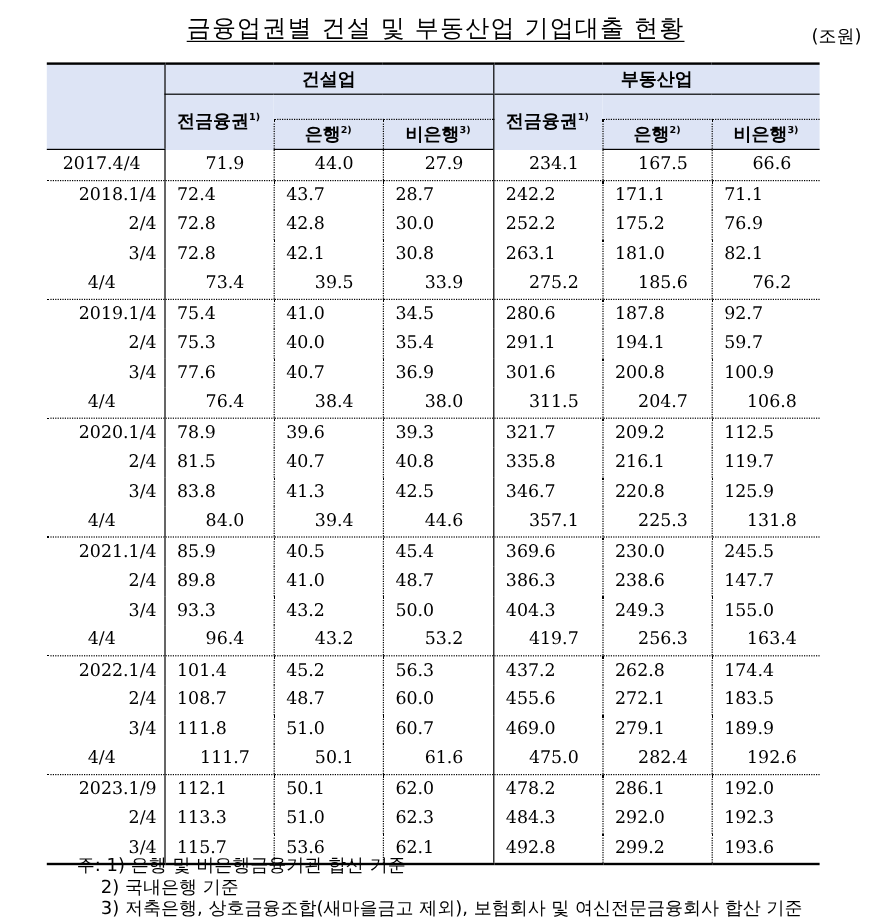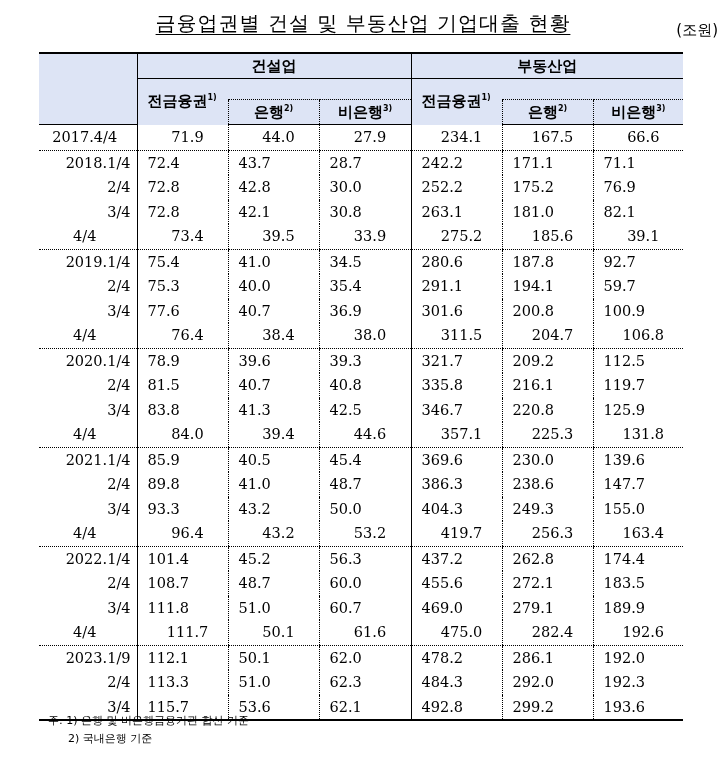--- a/index.html
+++ b/index.html
@@ -29,22 +29,22 @@
   .hdr-bot th { height: 24px; border-bottom: 1.5px solid #000; }
   .hdr-bot th.sub { border-left: 1px dotted #000; }
   th.corner { border-bottom: 1.5px solid #000 !important; }
   td { font-size: 14.5px; height: 24.5px; padding: 0; white-space: nowrap; }
   td.period { text-align: right; padding-right: 6px; }
   td.v { text-align: left; padding-left: 10px; }
   td.sep-solid { border-left: 1.5px solid #000; margin-left: 38px; }
   td.sep-dot { border-left: 1px dotted #000; }
   tr.group-end td { border-bottom: 1px dotted #000; text-align: center; }
   tr.last td { border-bottom: 2px solid #000; }
-  .notes { position: absolute; left: 48px; top: 712px;
-           font-family: "DejaVu Sans", "Liberation Sans", sans-serif; font-size: 11px; line-height: 18px; }
+  .notes { position: absolute; left: 64px; top: 712px;
+           font-family: "DejaVu Sans", "Liberation Sans", sans-serif; font-size: 15px; line-height: 18px; }
   .notes .line { white-space: nowrap; }
   .notes .indent { padding-left: 20px; }
 </style>
 </head>
 <body>
 
 <div class="title"><span>금융업권별 건설 및 부동산업 기업대출 현황</span></div>
 <div class="unit">(조원)</div>
 
 <table class="data">
@@ -113,21 +113,21 @@
         <td class="v sep-dot">181.0</td>
         <td class="v sep-dot">82.1</td>
       </tr>
       <tr class="group-end">
         <td class="period">4/4</td>
         <td class="v sep-solid">73.4</td>
         <td class="v sep-dot">39.5</td>
         <td class="v sep-dot">33.9</td>
         <td class="v sep-solid">275.2</td>
         <td class="v sep-dot">185.6</td>
-        <td class="v sep-dot">39.1</td>
+        <td class="v sep-dot">76.2</td>
       </tr>
       <tr>
         <td class="period">2019.1/4</td>
         <td class="v sep-solid">75.4</td>
         <td class="v sep-dot">41.0</td>
         <td class="v sep-dot">34.5</td>
         <td class="v sep-solid">280.6</td>
         <td class="v sep-dot">187.8</td>
         <td class="v sep-dot">92.7</td>
       </tr>
@@ -194,21 +194,21 @@
         <td class="v sep-dot">225.3</td>
         <td class="v sep-dot">131.8</td>
       </tr>
       <tr>
         <td class="period">2021.1/4</td>
         <td class="v sep-solid">85.9</td>
         <td class="v sep-dot">40.5</td>
         <td class="v sep-dot">45.4</td>
         <td class="v sep-solid">369.6</td>
         <td class="v sep-dot">230.0</td>
-        <td class="v sep-dot">139.6</td>
+        <td class="v sep-dot">245.5</td>
       </tr>
       <tr>
         <td class="period">2/4</td>
         <td class="v sep-solid">89.8</td>
         <td class="v sep-dot">41.0</td>
         <td class="v sep-dot">48.7</td>
         <td class="v sep-solid">386.3</td>
         <td class="v sep-dot">238.6</td>
         <td class="v sep-dot">147.7</td>
       </tr>
@@ -292,13 +292,14 @@
         <td class="v sep-solid">492.8</td>
         <td class="v sep-dot">299.2</td>
         <td class="v sep-dot">193.6</td>
       </tr>
     </tbody>
 </table>
 
 <div class="notes">
   <div class="line">주: 1) 은행 및 비은행금융기관 합산 기준</div>
   <div class="line indent">2) 국내은행 기준</div>
+  <div class="line indent">3) 저축은행, 상호금융조합(새마을금고 제외), 보험회사 및 여신전문금융회사 합산 기준</div>
 </div>
 
 </body></html>

